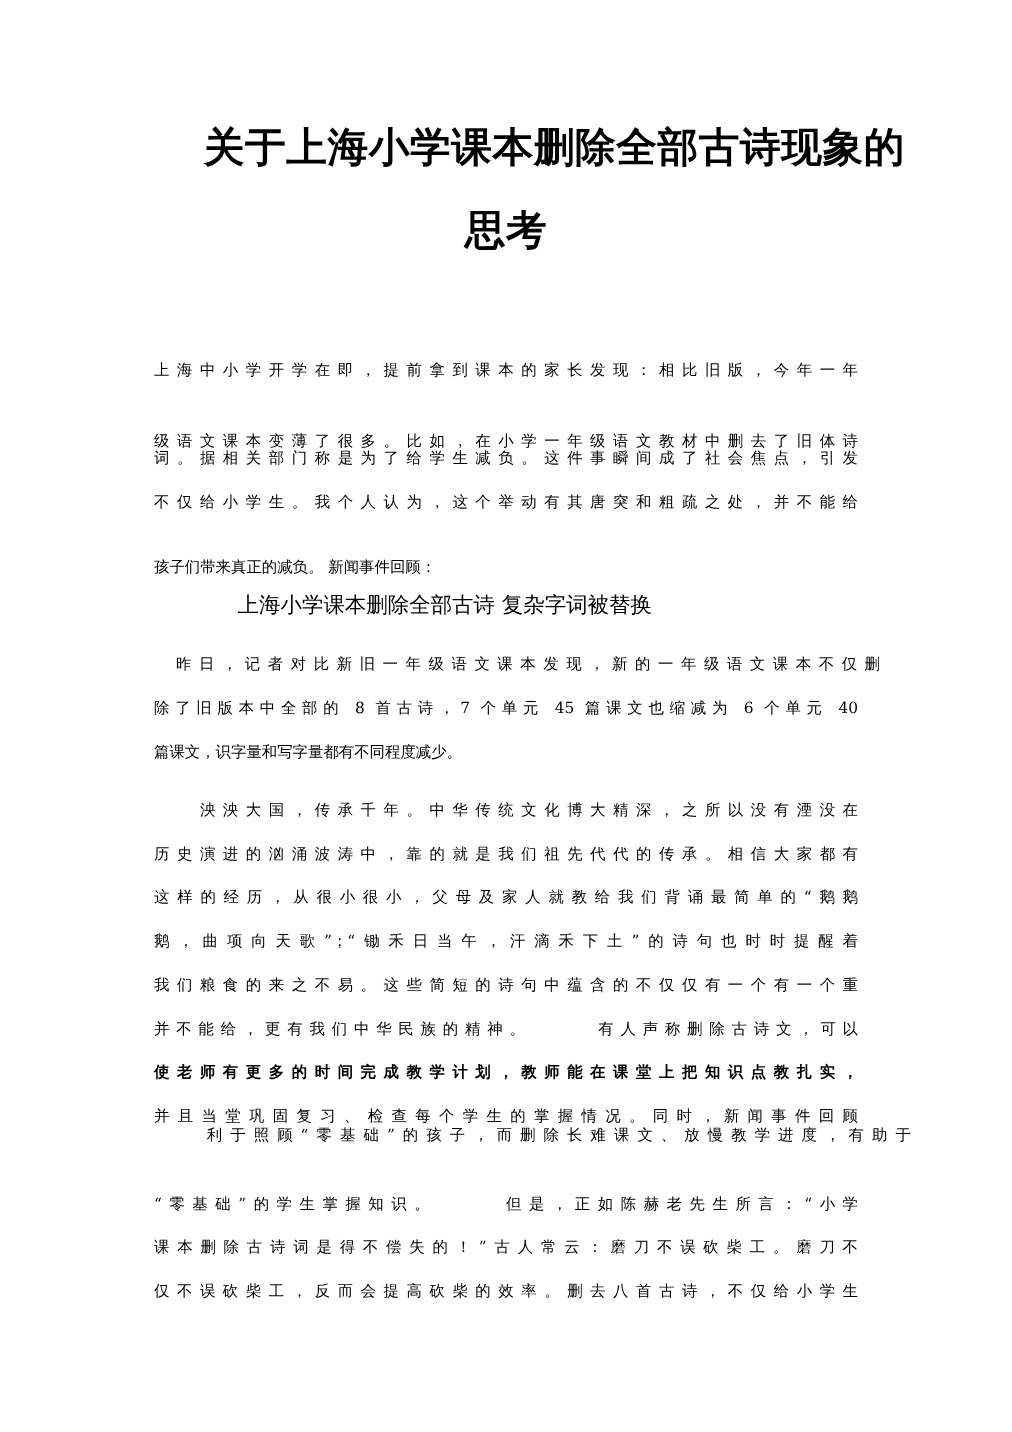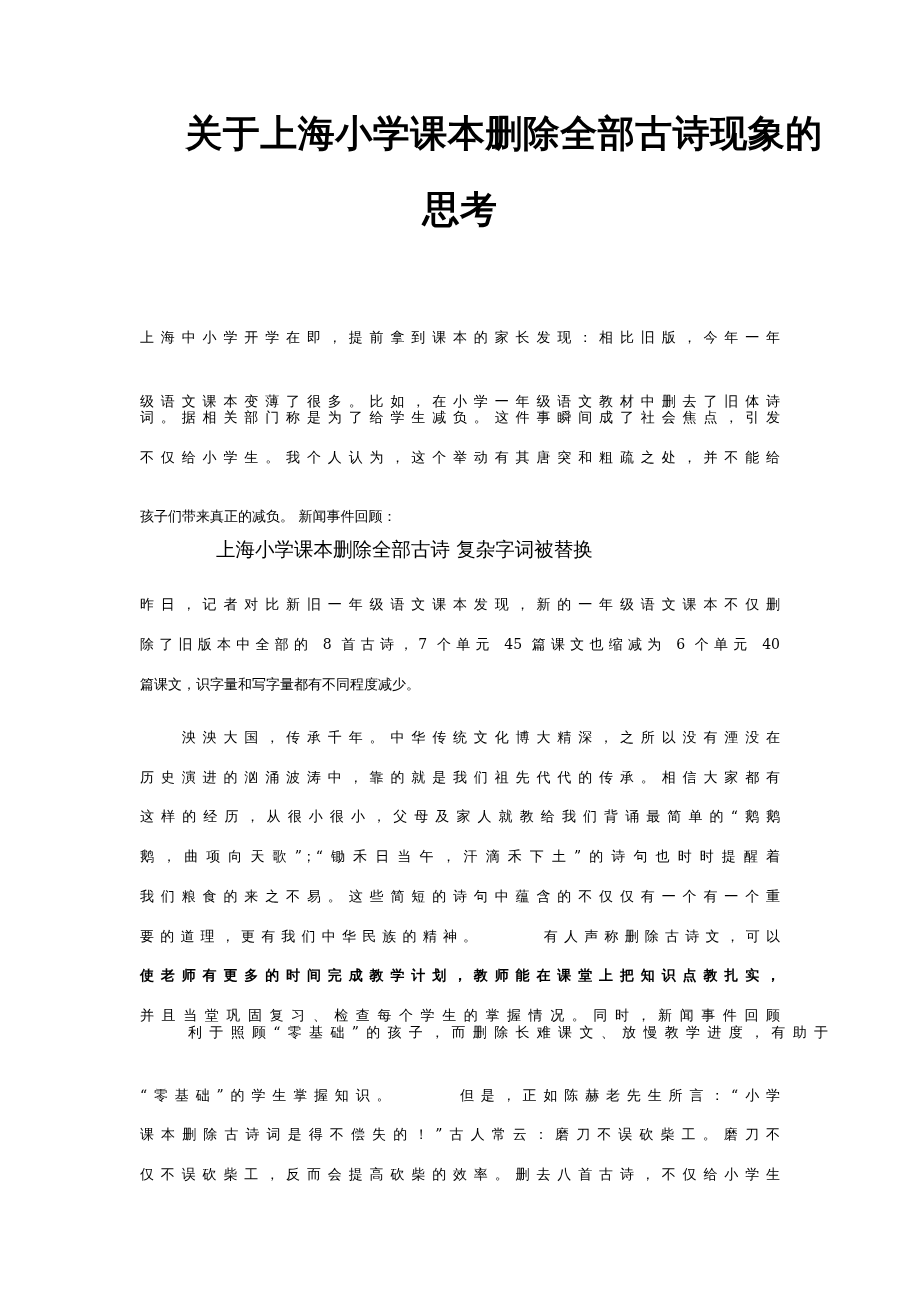--- a/index.html
+++ b/index.html
@@ -78,32 +78,32 @@
     <div class="line" style="top:323px;">上海中小学开学在即，提前拿到课本的家长发现：相比旧版，今年一年</div>
     <div class="line" style="top:363px;margin-top:24px;">级语文课本变薄了很多。比如，在小学一年级语文教材中删去了旧体诗</div>
     <div class="line" style="top:403px;">词。据相关部门称是为了给学生减负。这件事瞬间成了社会焦点，引发</div>
     <div class="line" style="top:443px;">不仅给小学生。我个人认为，这个举动有其唐突和粗疏之处，并不能给</div>
     <div class="line last" style="top:470px;margin-top:32px;">孩子们带来真正的减负。 新闻事件回顾：</div>
   </div>
 
   <div class="centered-heading" style="top:536px;">上海小学课本删除全部古诗  复杂字词被替换</div>
 
   <div>
-    <div class="line" style="top:590px;">昨日，记者对比新旧一年级语文课本发现，新的一年级语文课本不仅删</div>
+    <div class="line" style="top:590px;margin-left:20px;">昨日，记者对比新旧一年级语文课本发现，新的一年级语文课本不仅删</div>
     <div class="line" style="top:630px;">除了旧版本中全部的 8 首古诗，7 个单元 45 篇课文也缩减为 6 个单元 40</div>
     <div class="line last" style="top:670px;">篇课文，识字量和写字量都有不同程度减少。</div>
   </div>
 
   <div>
     <div class="line" style="top:723px;">　　泱泱大国，传承千年。中华传统文化博大精深，之所以没有湮没在</div>
     <div class="line" style="top:763px;">历史演进的汹涌波涛中，靠的就是我们祖先代代的传承。相信大家都有</div>
     <div class="line" style="top:802px;">这样的经历，从很小很小，父母及家人就教给我们背诵最简单的“鹅鹅</div>
     <div class="line" style="top:842px;">鹅，曲项向天歌”；“锄禾日当午，汗滴禾下土”的诗句也时时提醒着</div>
     <div class="line" style="top:882px;">我们粮食的来之不易。这些简短的诗句中蕴含的不仅仅有一个有一个重</div>
-    <div class="line" style="top:922px;">要的道理，更有我们中华民族的精神。　　　有人声称删除古诗文，可以</div>
+    <div class="line" style="top:922px;">并不能给，更有我们中华民族的精神。　　　有人声称删除古诗文，可以</div>
     <div class="line" style="top:961px;font-weight:bold;">使老师有更多的时间完成教学计划，教师能在课堂上把知识点教扎实，</div>
     <div class="line" style="top:1001px;">并且当堂巩固复习、检查每个学生的掌握情况。同时，新闻事件回顾</div>
     <div class="line" style="top:1018px;margin-left:48px;">利于照顾“零基础”的孩子，而删除长难课文、放慢教学进度，有助于</div>
     <div class="line" style="top:1081px;">“零基础”的学生掌握知识。　　　但是，正如陈赫老先生所言：“小学</div>
     <div class="line" style="top:1120px;">课本删除古诗词是得不偿失的！”古人常云：磨刀不误砍柴工。磨刀不</div>
     <div class="line" style="top:1160px;">仅不误砍柴工，反而会提高砍柴的效率。删去八首古诗，不仅给小学生</div>
   </div>
 
 </div>
 

